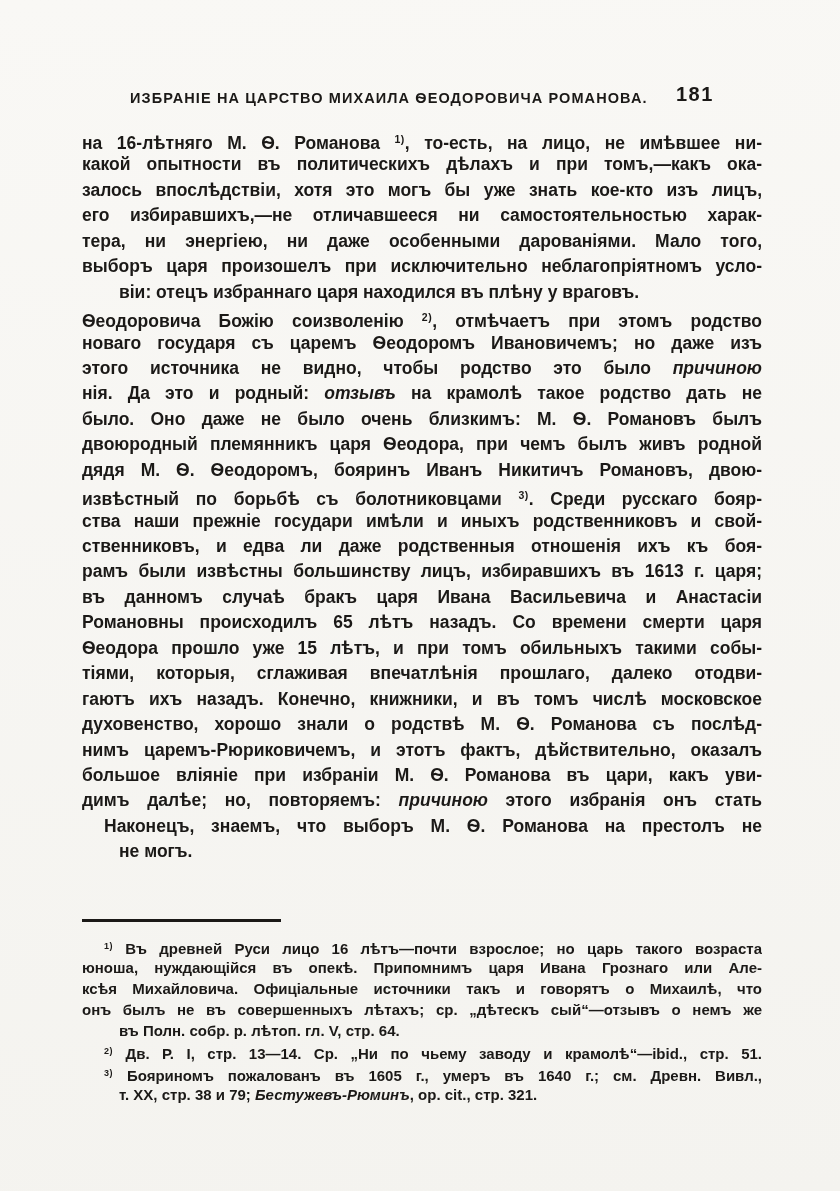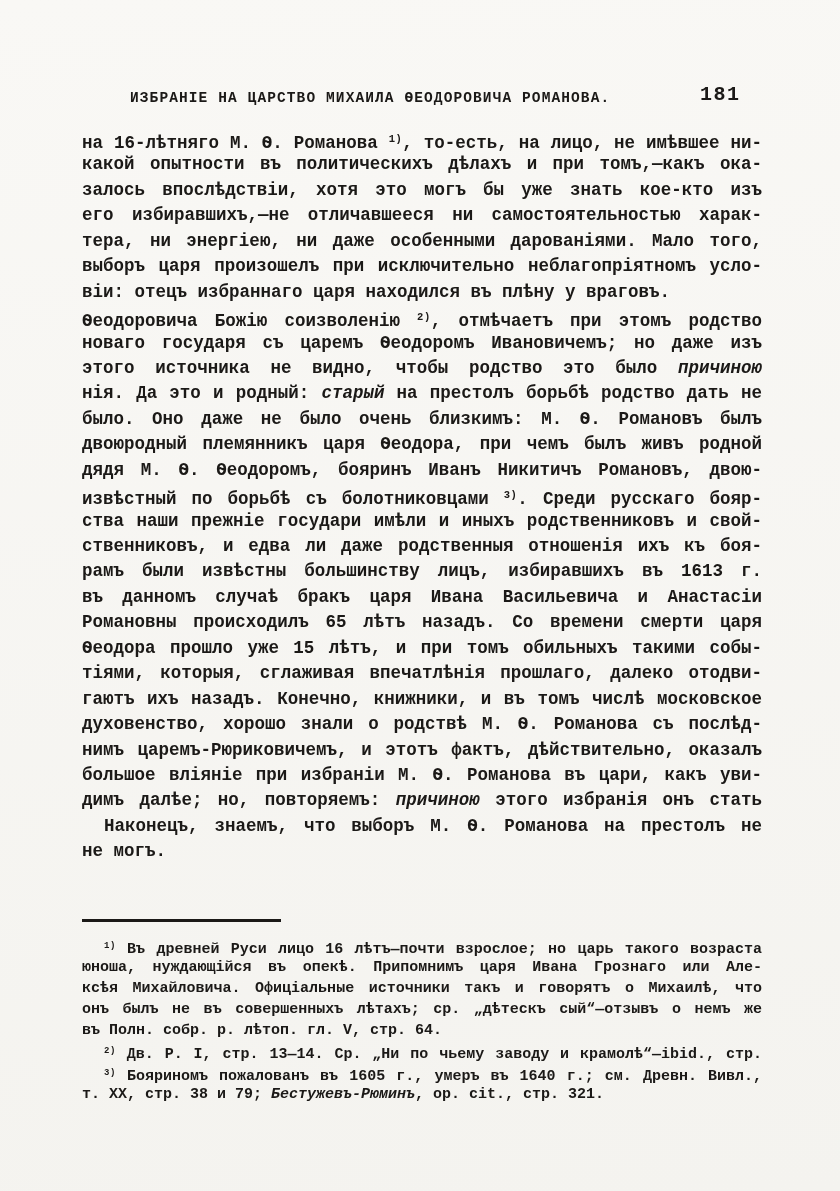--- a/index.html
+++ b/index.html
@@ -5,41 +5,41 @@
   html, body {
     margin: 0; padding: 0;
     background: #e8e6e2;
   }
   .page {
     position: relative;
     width: 840px; height: 1191px;
     margin: 0 auto;
     background: linear-gradient(175deg, var(--paper, #f9f8f5) 0%, var(--paper2, #f5f4f0) 100%);
     color: var(--ink, #1b1917);
-    font-family: Liberation Mono, monospace;
+    font-family: Liberation Sans, sans-serif;
     font-weight: 700;
     overflow: hidden;
   }
   .running-header { position: absolute; left: 0; top: 0; width: 840px; height: 120px; }
   .rh-title {
     position: absolute; left: 130px; top: 90px;
     font-size: 14.5px; letter-spacing: 1.1px; white-space: nowrap;
   }
   .rh-page {
     position: absolute; left: 676px; top: 83px;
-    font-size: 20px; letter-spacing: 1.5px; margin-left: 24px;
+    font-size: 20px; letter-spacing: 1.5px;
   }
   .body-text { position: absolute; left: 82px; top: 127px; width: 680px; }
   .line {
     height: 25.45px; line-height: 25.45px;
     font-size: 17.5px;
     text-align: justify; text-align-last: justify;
     overflow: hidden;
   }
-  .line.nj { text-align-last: left; }
+  .line.nj { text-align-last: left; margin-left: 37px; }
   .line.ind { text-indent: 22px; }
   .sup { font-size: 0.6em; vertical-align: 0.55em; letter-spacing: 0.5px; }
   .it { font-style: italic; }
   .fn-rule {
     position: absolute; left: 82px; top: 919px;
     width: 199px; height: 3px;
     background: var(--ink, #1b1917);
   }
   .footnotes { position: absolute; left: 82px; top: 936px; width: 680px; }
   .footnotes .line { height: 21.1px; line-height: 21.1px; font-size: 15px; }
@@ -57,21 +57,21 @@
       <div class="line"><span>на 16-лѣтняго М. Ѳ. Романова </span><span class="sup">1)</span><span>, то-есть, на лицо, не имѣвшее ни-</span></div>
       <div class="line"><span>какой опытности въ политическихъ дѣлахъ и при томъ,—какъ ока-</span></div>
       <div class="line"><span>залось впослѣдствіи, хотя это могъ бы уже знать кое-кто изъ лицъ,</span></div>
       <div class="line"><span>его избиравшихъ,—не отличавшееся ни самостоятельностью харак-</span></div>
       <div class="line"><span>тера, ни энергіею, ни даже особенными дарованіями. Мало того,</span></div>
       <div class="line"><span>выборъ царя произошелъ при исключительно неблагопріятномъ усло-</span></div>
       <div class="line nj"><span>віи: отецъ избраннаго царя находился въ плѣну у враговъ.</span></div>
       <div class="line"><span>Ѳеодоровича Божію соизволенію </span><span class="sup">2)</span><span>, отмѣчаетъ при этомъ родство</span></div>
       <div class="line"><span>новаго государя съ царемъ Ѳеодоромъ Ивановичемъ; но даже изъ</span></div>
       <div class="line"><span>этого источника не видно, чтобы родство это было </span><span class="it">причиною</span></div>
-      <div class="line"><span>нія. Да это и родный: </span><span class="it">старый</span><span> на престолъ борьбѣ родство дать не</span></div>
+      <div class="line"><span>нія. Да это и родный: </span><span class="it">отзывъ</span><span> на крамолѣ такое родство дать не</span></div>
       <div class="line"><span>было. Оно даже не было очень близкимъ: М. Ѳ. Романовъ былъ</span></div>
       <div class="line"><span>двоюродный племянникъ царя Ѳеодора, при чемъ былъ живъ родной</span></div>
       <div class="line"><span>дядя М. Ѳ. Ѳеодоромъ, бояринъ Иванъ Никитичъ Романовъ, двою-</span></div>
       <div class="line"><span>извѣстный по борьбѣ съ болотниковцами </span><span class="sup">3)</span><span>. Среди русскаго бояр-</span></div>
       <div class="line"><span>ства наши прежніе государи имѣли и иныхъ родственниковъ и свой-</span></div>
       <div class="line"><span>ственниковъ, и едва ли даже родственныя отношенія ихъ къ боя-</span></div>
       <div class="line"><span>рамъ были извѣстны большинству лицъ, избиравшихъ въ 1613 г. царя;</span></div>
       <div class="line"><span>въ данномъ случаѣ бракъ царя Ивана Васильевича и Анастасіи</span></div>
       <div class="line"><span>Романовны происходилъ 65 лѣтъ назадъ. Со времени смерти царя</span></div>
       <div class="line"><span>Ѳеодора прошло уже 15 лѣтъ, и при томъ обильныхъ такими собы-</span></div>

